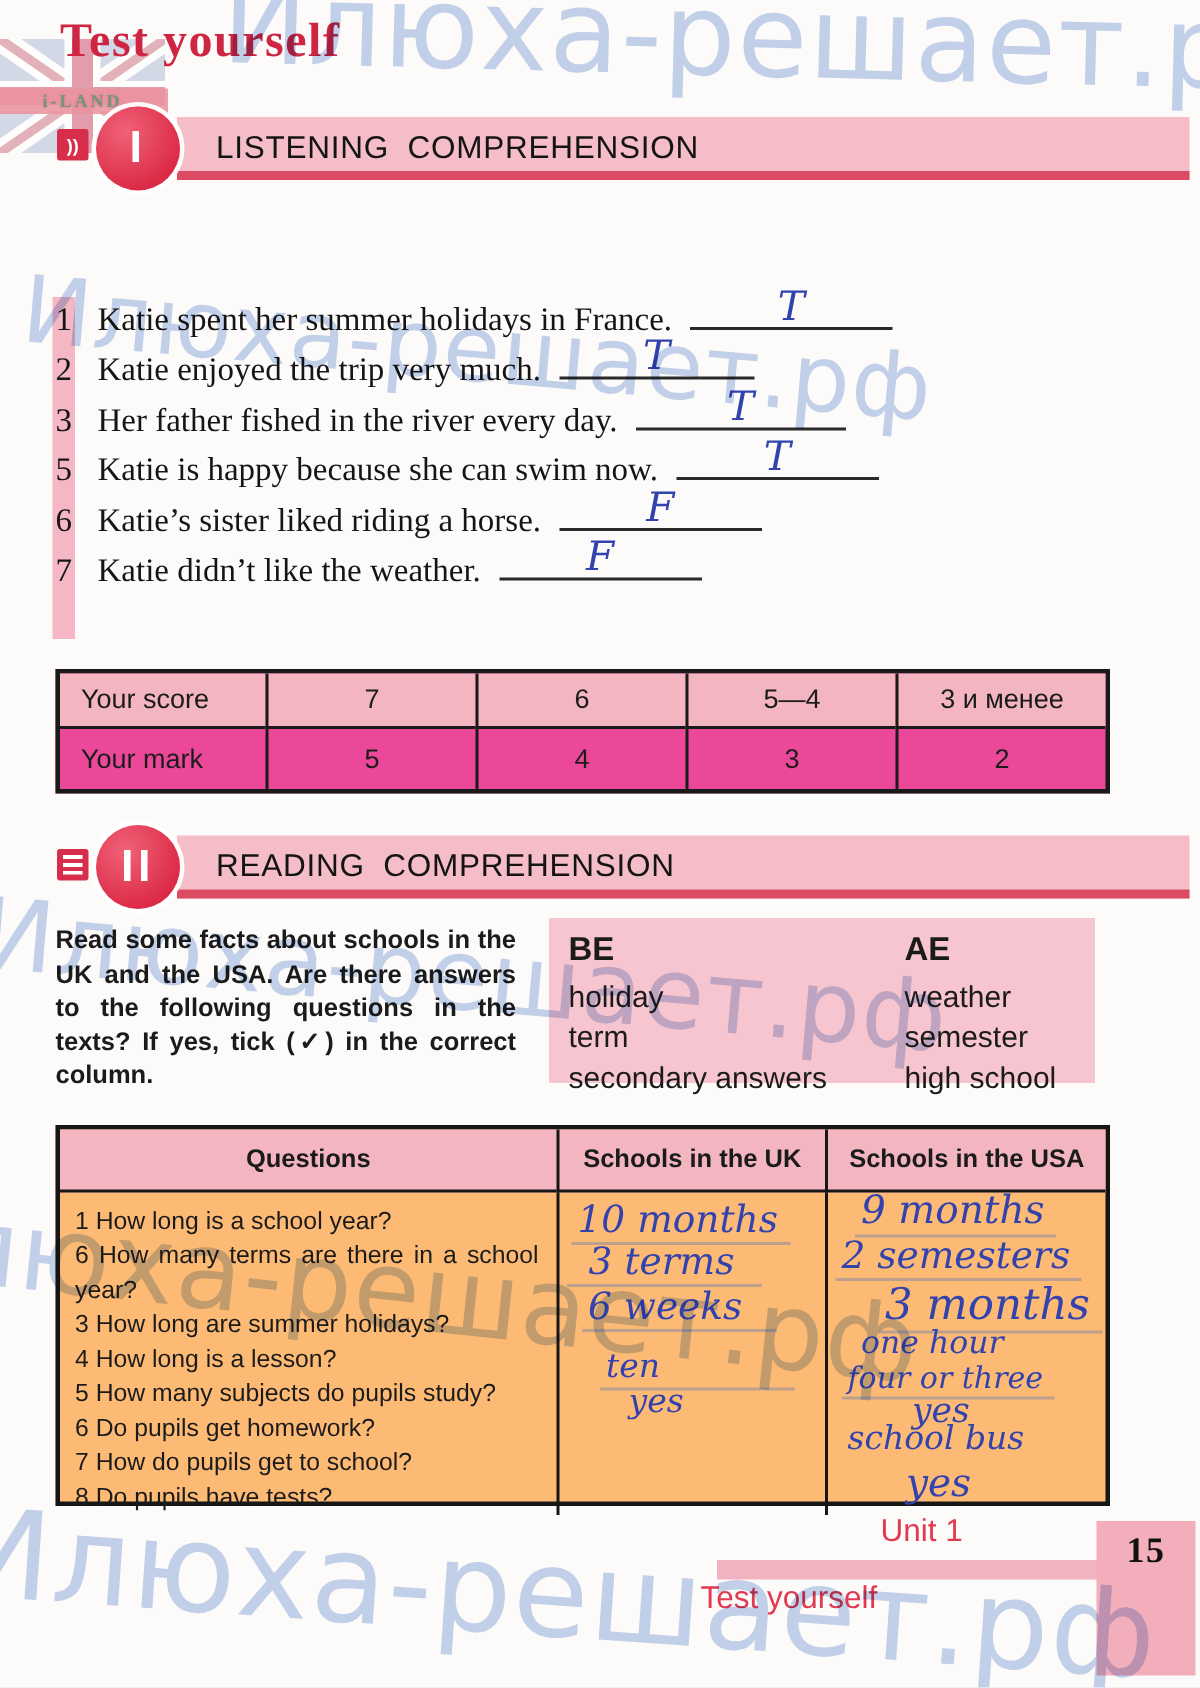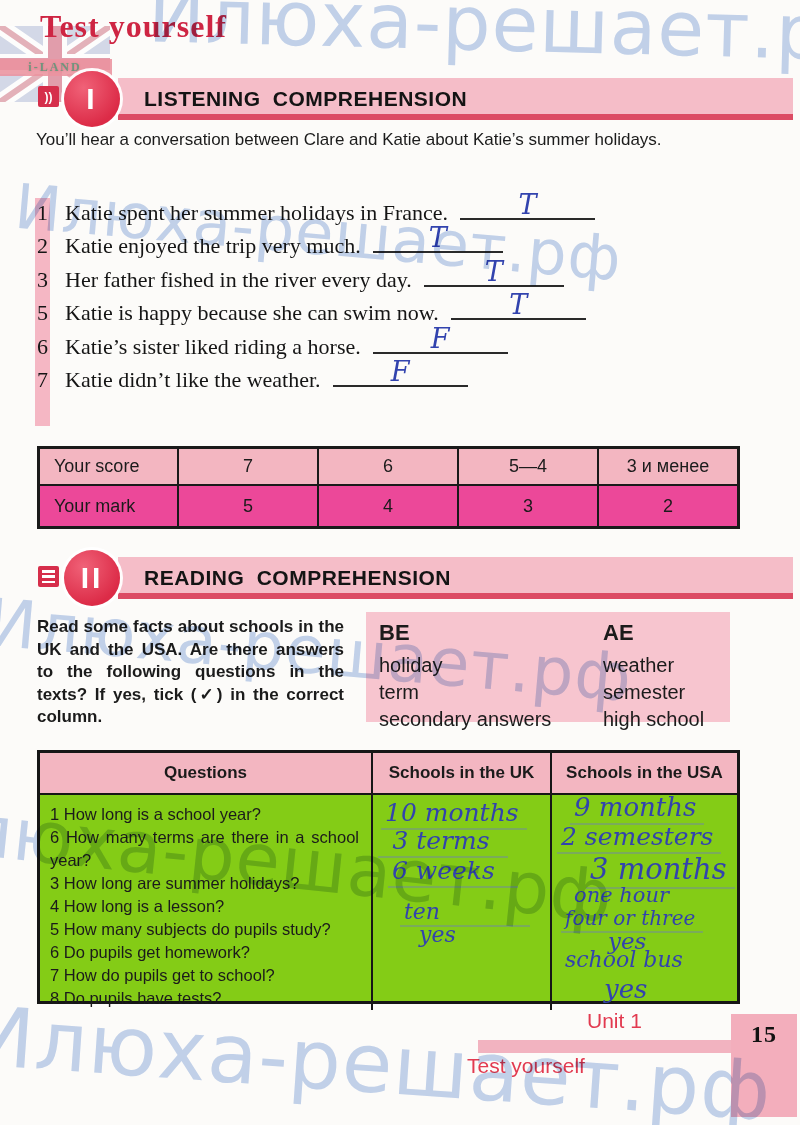--- a/index.html
+++ b/index.html
@@ -32,21 +32,21 @@
     text-shadow:0 0 2px rgba(180,30,50,.9);
   }
   .page-title{
     position:absolute; left:40px; top:8px; margin:0; z-index:2;
     font:700 32px "Liberation Serif", serif; color:#ce2543; letter-spacing:1px;
   }
   
   .banner{position:absolute; left:118px; width:675px; height:42px; background:#f5bdc8; z-index:1;}
   .banner .stripe{position:absolute; left:0; right:0; bottom:0; height:6px; background:#dc4b64;}
   .banner .btitle{
-    position:absolute; left:26px; top:9px; font-weight:700; font-size:21px;
+    position:absolute; left:26px; top:9px; font-weight:400; font-size:21px;
     letter-spacing:.5px; word-spacing:6px; color:#141414;text-align:center;
   }
   .banner1{top:78px;} .banner2{top:557px;}
   .numeral{
     position:absolute; left:64px; width:56px; height:56px; border-radius:50%; z-index:3;
     background:radial-gradient(circle at 35% 30%, #f06278, #dc2b47 72%);
     box-shadow:0 0 0 3px rgba(255,255,255,.95);
     display:flex; align-items:center; justify-content:center;
     color:#fff; font:700 30px "Liberation Sans", sans-serif; letter-spacing:3px;
   }
@@ -94,21 +94,21 @@
   .read-instr{position:absolute; left:37px; top:616px; width:307px; z-index:2;
     font-weight:700; font-size:17px; line-height:22.5px; text-align:justify;}
   .vocab{position:absolute; left:366px; top:612px; width:364px; height:110px;
     background:#f7c5cf; z-index:2;}
   .vocab .col{position:absolute; top:8px;}
   .vocab .col-be{left:13px;} .vocab .col-ae{left:237px;}
   .vocab .vhead{font-weight:700; font-size:22px; margin-bottom:6px;}
   .vocab .vitem{font-size:20px; line-height:27px;}
   
   .q-table{position:absolute; left:37px; top:750px; width:697px; height:248px; z-index:2;
-    border:3px solid #161616; background:#84cc16; display:grid;
+    border:3px solid #161616; background:#fdba74; display:grid;
     grid-template-columns:331px 179px 1fr; grid-template-rows:42px 1fr;}
   .q-table .hcell{background:#f3b6c1; border-bottom:2.5px solid #161616;
     display:flex; align-items:center; justify-content:center;
     font-weight:700; font-size:17px;}
   .q-table .bcell{position:relative;}
   .q-table .cleft{border-left:2.5px solid #161616;}
   .q-questions{padding:8px 12px 0 10px; font-size:16.5px; line-height:23px;}
   .q-questions p{margin:0; text-align:justify;}
   .hw{
     position:absolute; white-space:nowrap; z-index:2;
@@ -161,21 +161,20 @@
   <h1 class="page-title">Test yourself</h1>
 
   <div class="banner banner1">
     <span class="btitle">LISTENING COMPREHENSION</span>
     <div class="stripe"></div>
   </div>
   <div class="chip chip1">))</div>
   <div class="numeral numeral1">I</div>
 
   <div class="intro">
-    <p>You’ll hear a conversation between Clare and Katie about Katie’s summer holidays.</p>
   </div>
 
   <div class="statements">
     <div class="num-stripe"></div>
 
     <div class="statement">
       <span class="st-num">1</span><span class="st-text">Katie spent her summer holidays in France.</span><span class="ans-line" style="width:135px"><span class="ans-letter">T</span></span>
     </div>
     <div class="statement">
       <span class="st-num">2</span><span class="st-text">Katie enjoyed the trip very much.</span><span class="ans-line" style="width:130px"><span class="ans-letter">T</span></span>

